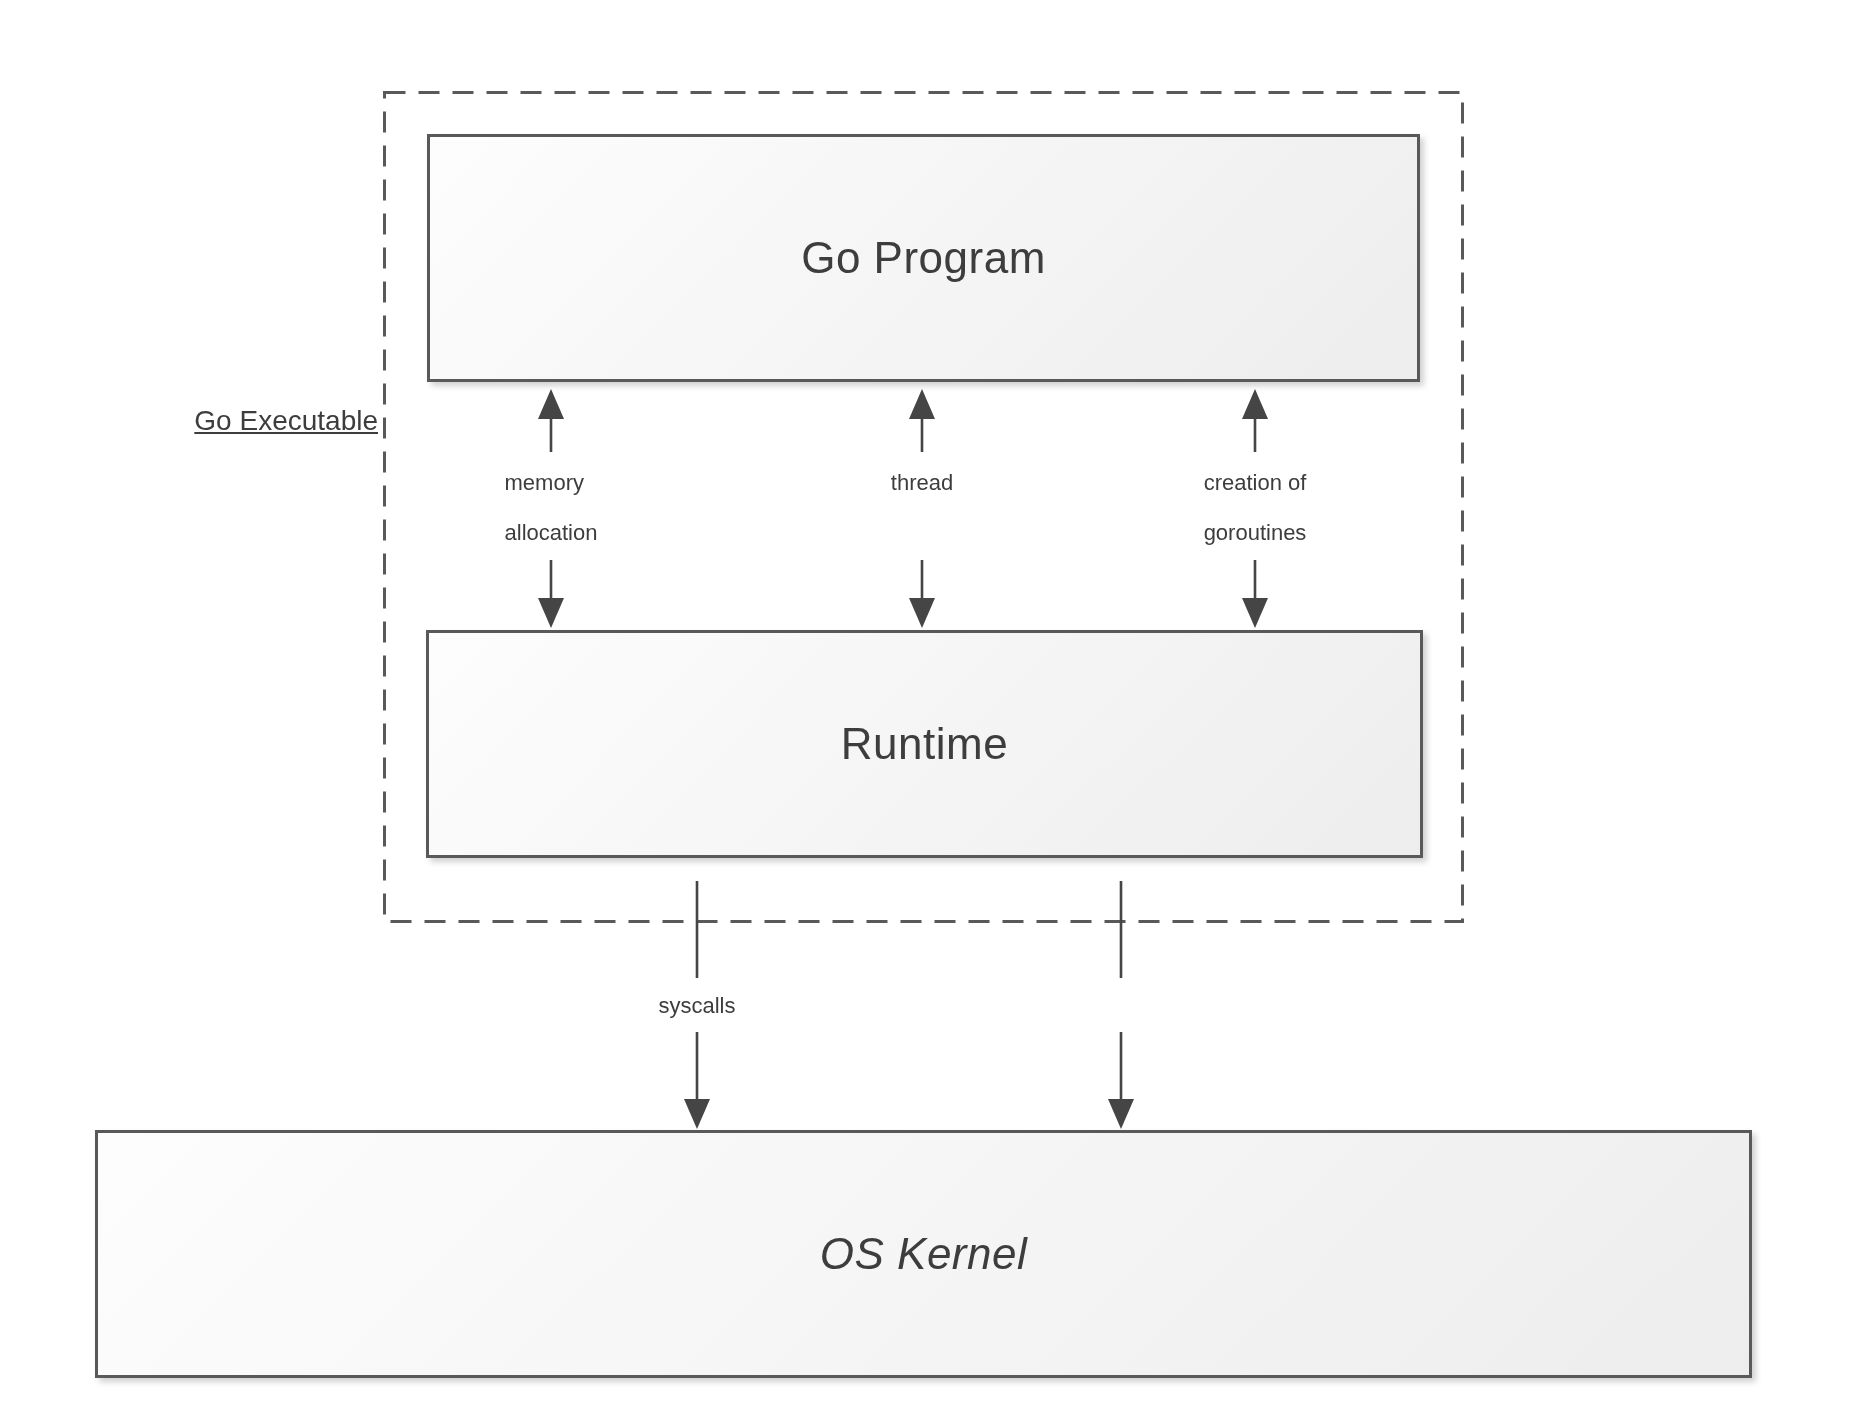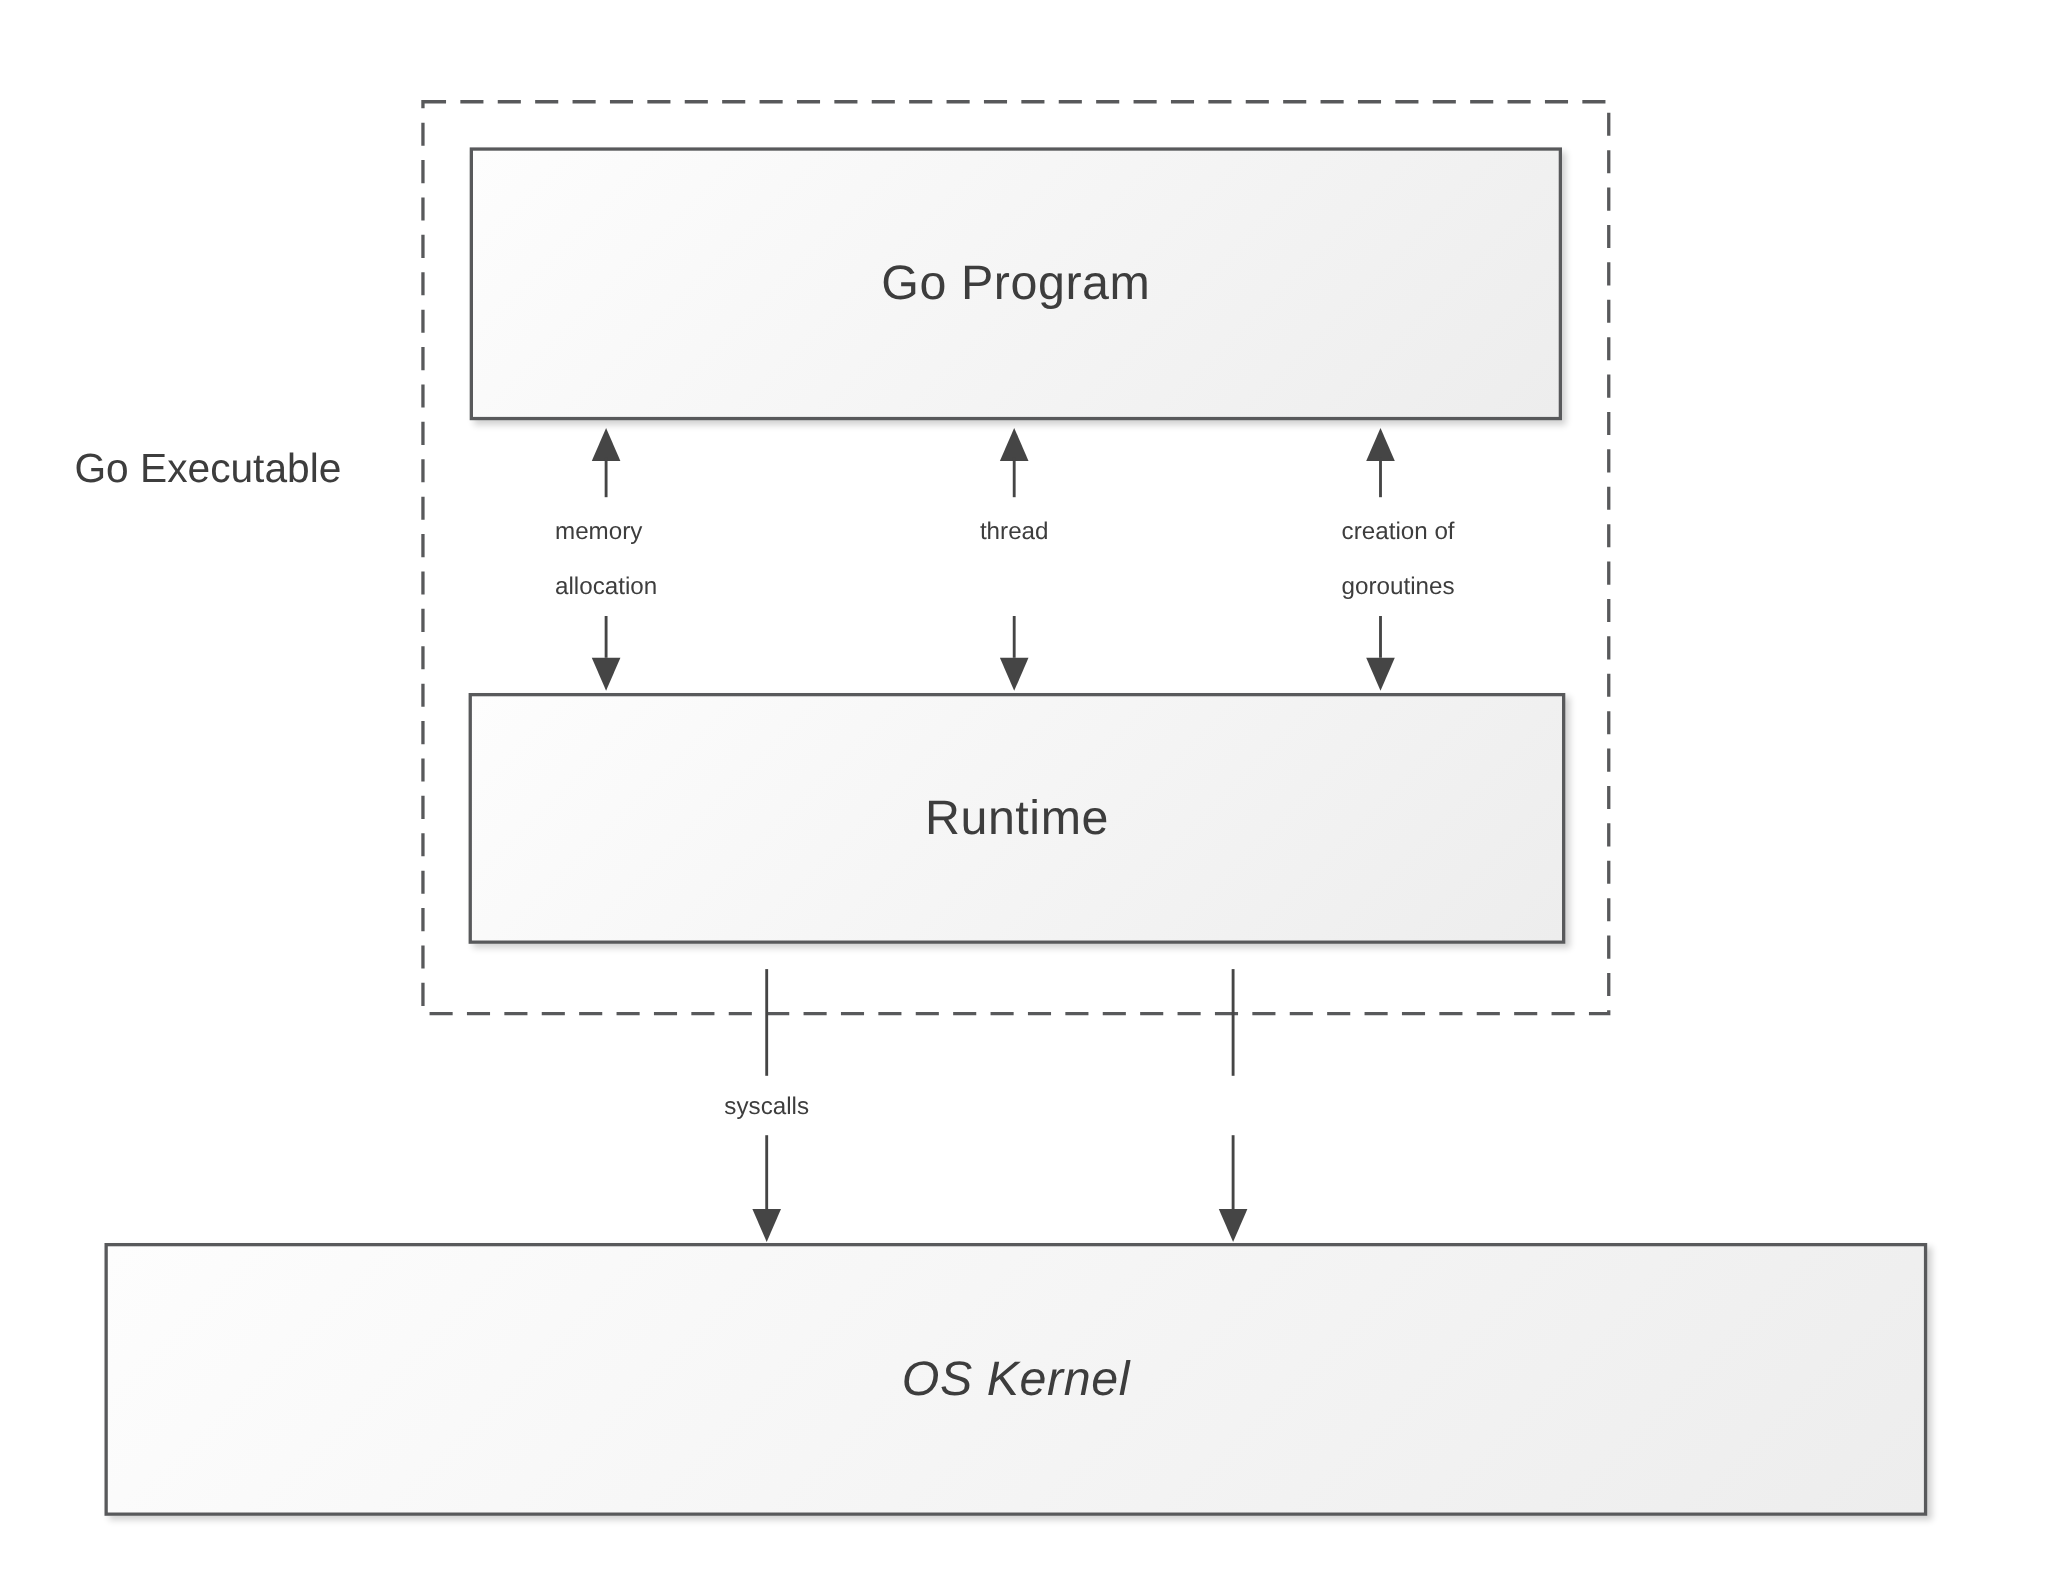--- a/index.html
+++ b/index.html
@@ -52,38 +52,39 @@
   }
   .go-program { left: 427px; top: 134px; width: 993px;  height: 248px; }
   .runtime    { left: 426px; top: 630px; width: 997px;  height: 228px; }
   .os-kernel  { left: 95px;  top: 1130px; width: 1657px; height: 248px; font-style: italic; }
 
   .group-label {
     position: absolute;
     left: 0;
     top: 405px;
     width: 378px;
-    text-align: center;
-    font-size: 37px;
+    text-align: right;
+    font-size: 28px;
     color: var(--text, #3d3d3d);
     white-space: nowrap;
+    text-decoration: underline;
   }
 
   .link-label {
     position: absolute;
     transform: translateX(-50%);
     text-align: left;
     font-size: 22px;
     line-height: 50px;
     color: var(--text, #3d3d3d);
     white-space: nowrap;
   }
   .ll-1 { left: 551px;  top: 458px; }
   .ll-2 { left: 922px;  top: 458px; }
-  .ll-3 { left: 1255px; top: 458px; margin-left: 16px; }
+  .ll-3 { left: 1255px; top: 458px; }
   .kl-1 { left: 697px;  top: 981px; }
   .kl-2 { left: 1121px; top: 983px; }
 </style>
 </head>
 <body>
 
 <div class="canvas">
 
   <svg class="overlay" viewBox="0 0 1870 1428">
 

